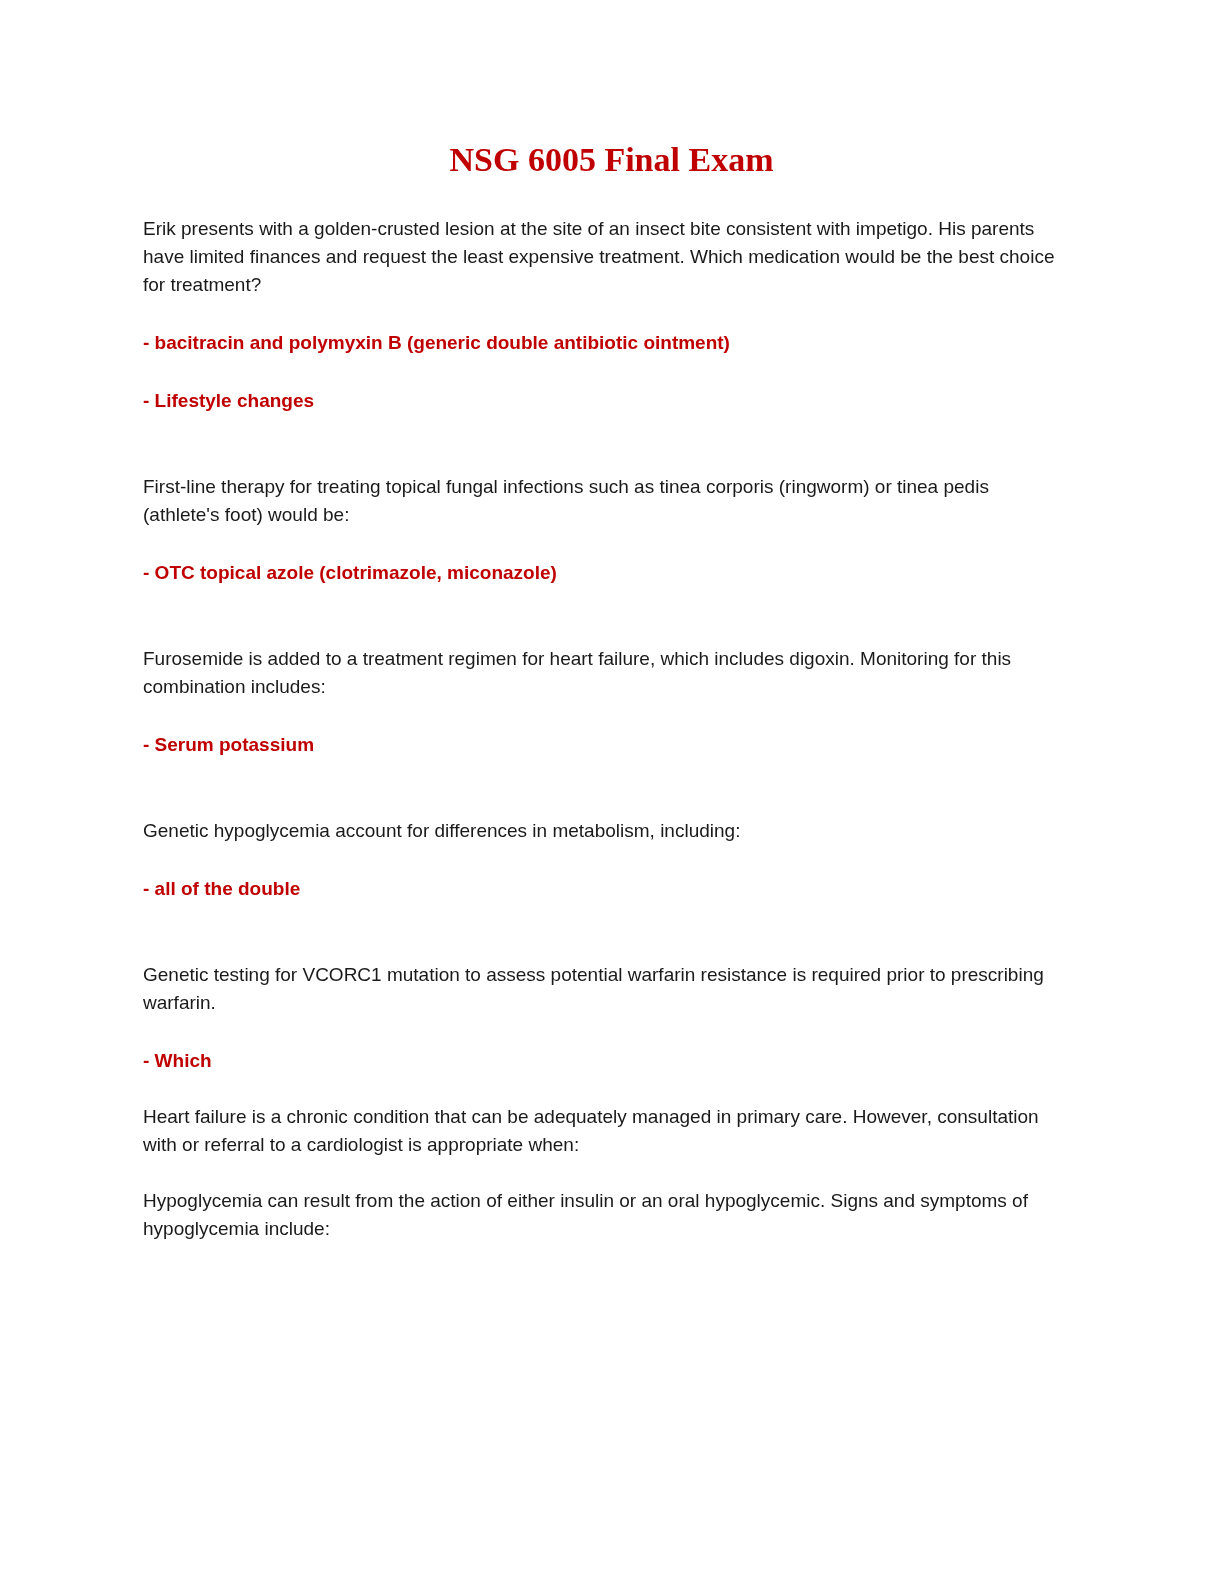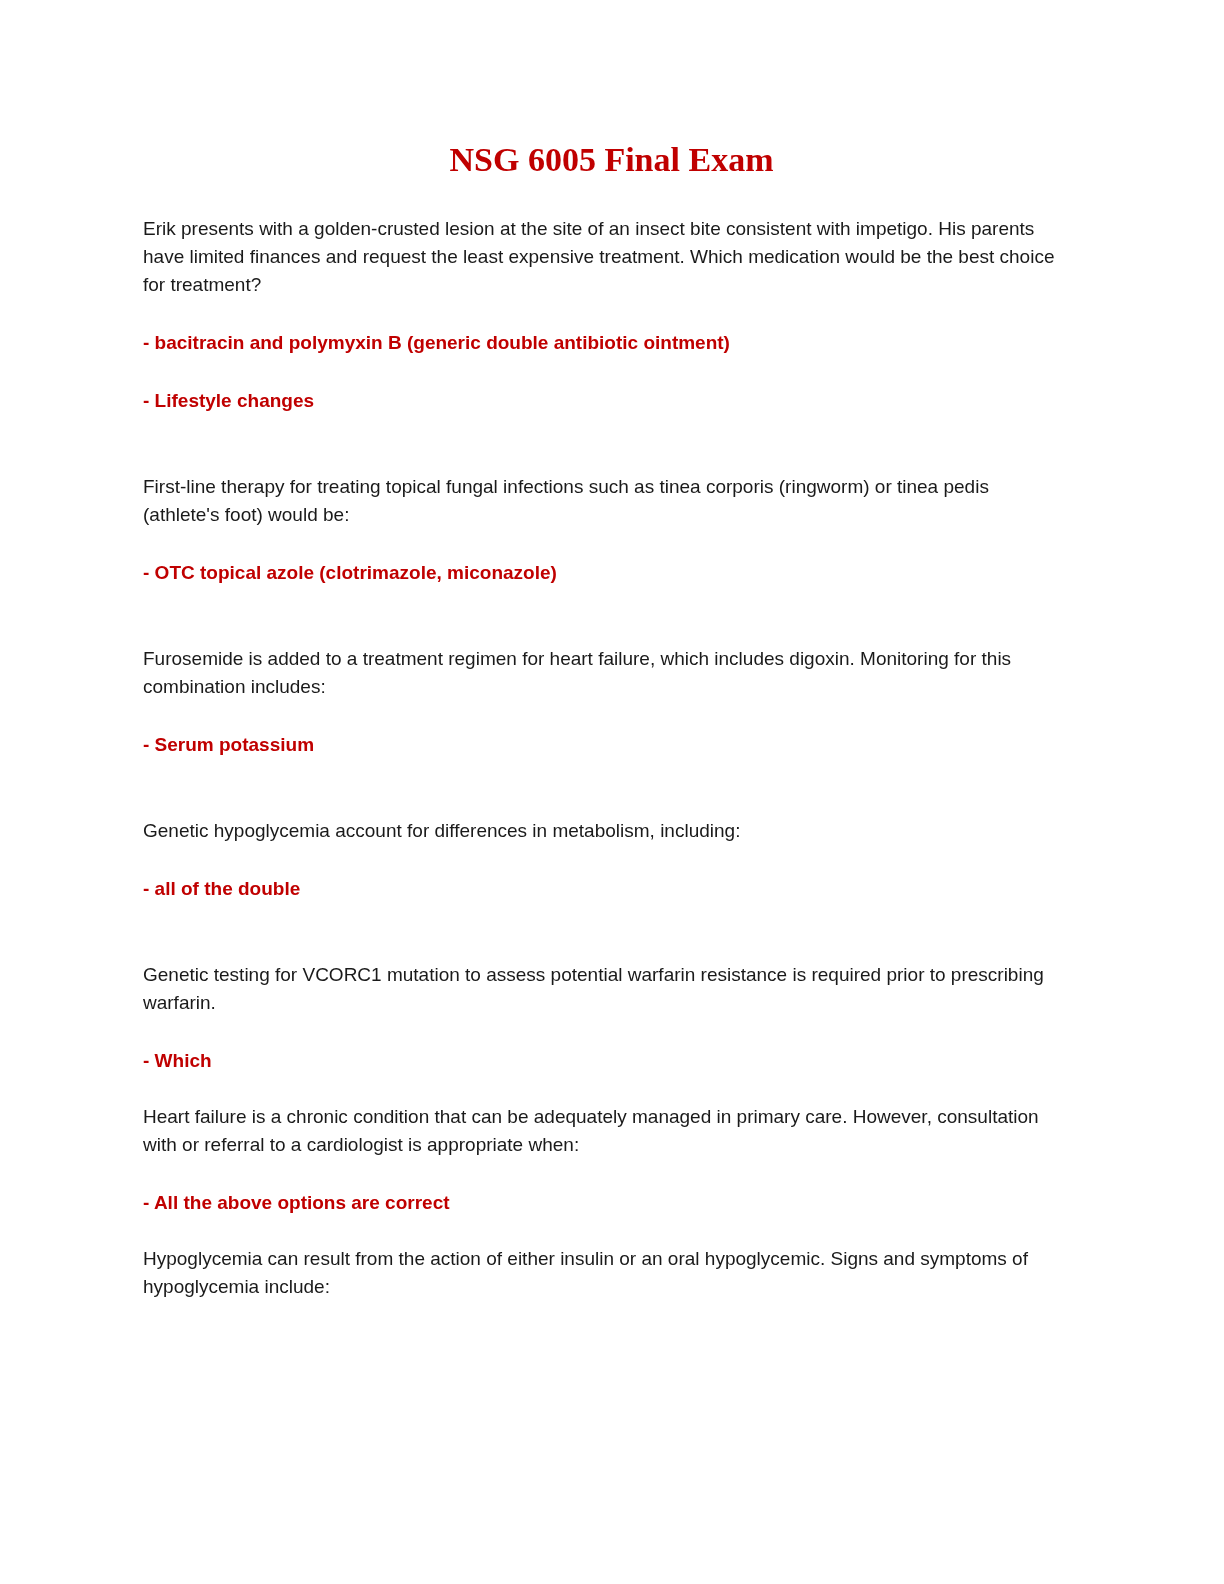--- a/index.html
+++ b/index.html
@@ -60,17 +60,16 @@
   <p class="question">Furosemide is added to a treatment regimen for heart failure, which includes digoxin. Monitoring for this combination includes:</p>
   <p class="answer">- Serum potassium</p>
 
   <p class="question">Genetic hypoglycemia account for differences in metabolism, including:</p>
   <p class="answer">- all of the double</p>
 
   <p class="question">Genetic testing for VCORC1 mutation to assess potential warfarin resistance is required prior to prescribing warfarin.</p>
   <p class="answer">- Which</p>
 
   <p class="question tight">Heart failure is a chronic condition that can be adequately managed in primary care. However, consultation with or referral to a cardiologist is appropriate when:</p>
-  <p class="answer">- All the above options are correct</p>
 
   <p class="question tight">Hypoglycemia can result from the action of either insulin or an oral hypoglycemic. Signs and symptoms of hypoglycemia include:</p>
 
 </div>
 
 </body></html>

